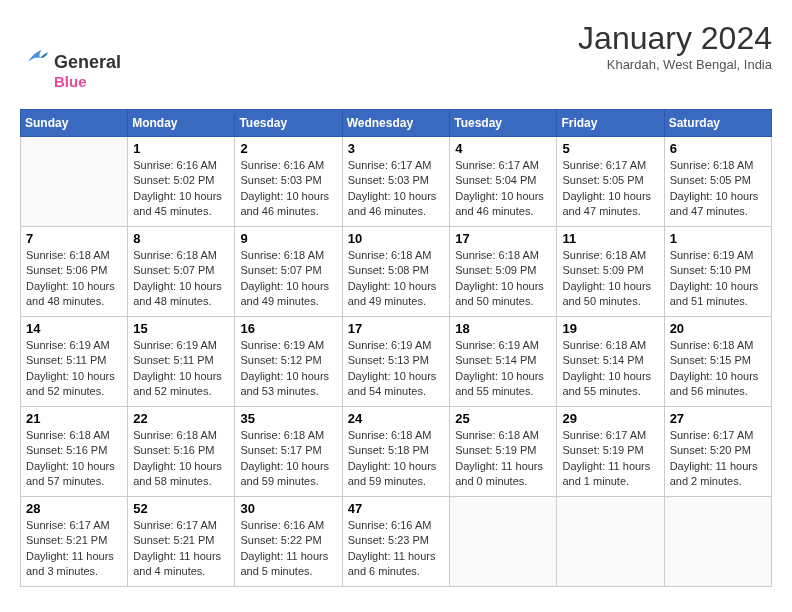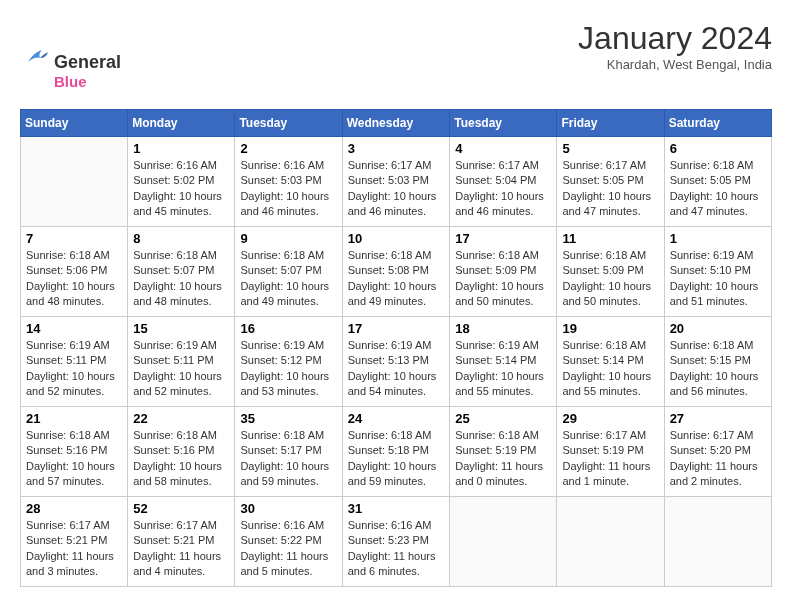--- a/index.html
+++ b/index.html
@@ -228,21 +228,21 @@
         </td>
         <td>
           <span class="day-num">52</span>
           <div class="day-info">Sunrise: 6:17 AM<br>Sunset: 5:21 PM<br>Daylight: 11 hours<br>and 4 minutes.</div>
         </td>
         <td>
           <span class="day-num">30</span>
           <div class="day-info">Sunrise: 6:16 AM<br>Sunset: 5:22 PM<br>Daylight: 11 hours<br>and 5 minutes.</div>
         </td>
         <td>
-          <span class="day-num">31</span>
+          <span class="day-num">47</span>
           <div class="day-info">Sunrise: 6:16 AM<br>Sunset: 5:23 PM<br>Daylight: 11 hours<br>and 6 minutes.</div>
         </td>
         <td class="empty"></td>
         <td class="empty"></td>
         <td class="empty"></td>
       </tr>
     </tbody>
 </table>
 
 </body></html>

